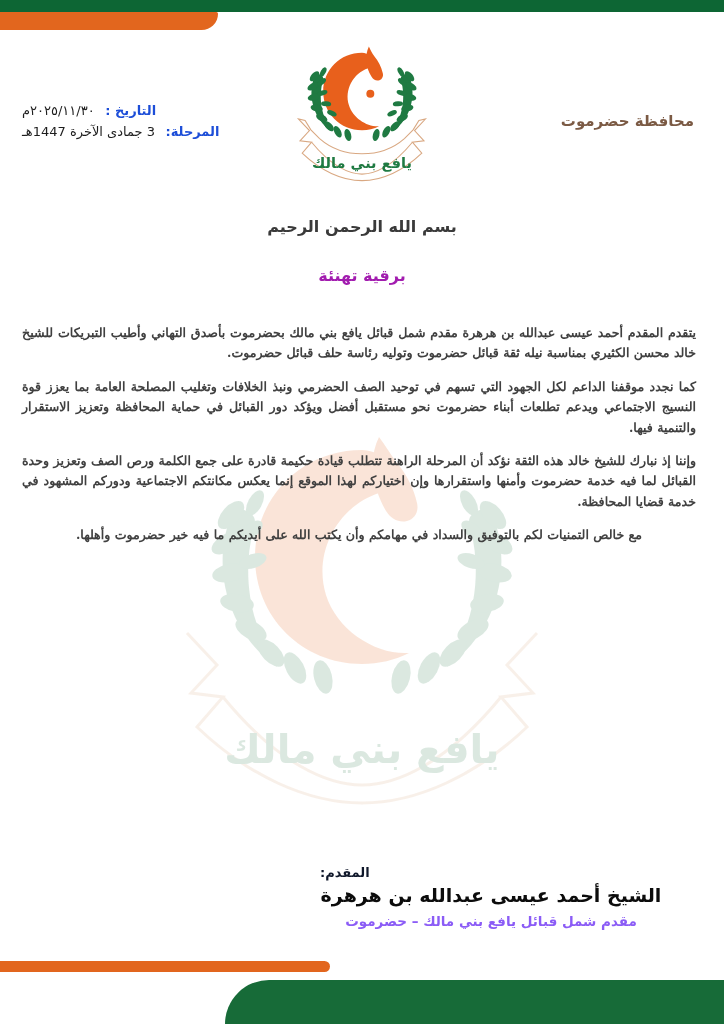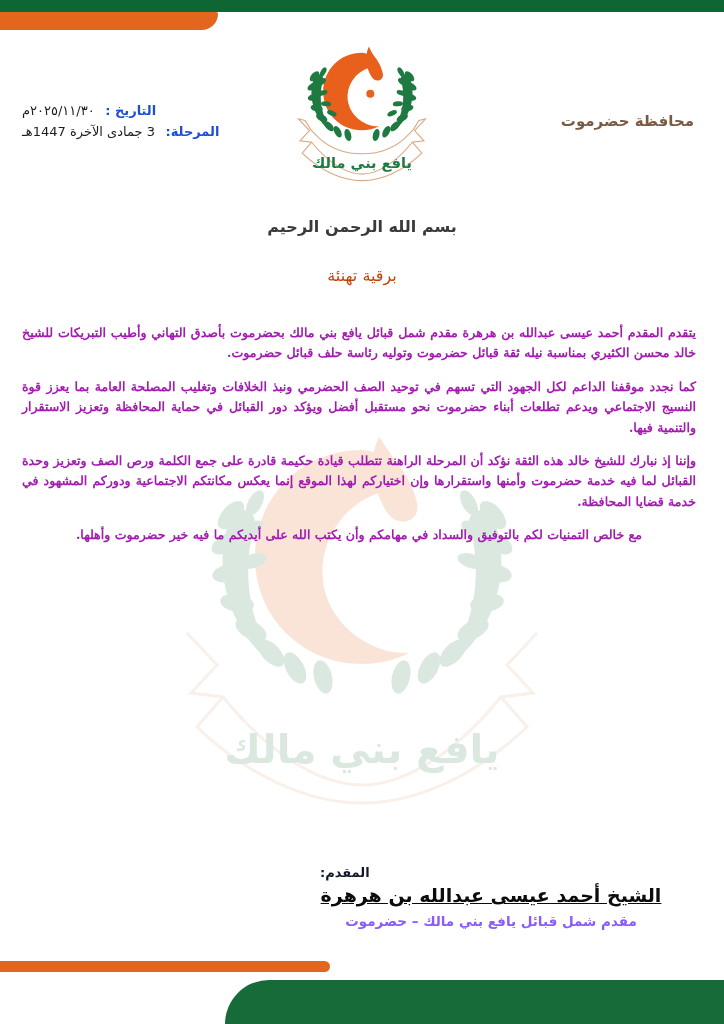--- a/index.html
+++ b/index.html
@@ -131,36 +131,36 @@
   .basmala {
     text-align: center;
     font-size: 16px;
     font-weight: bold;
     color: #3A3A3A;
     margin-top: 12px;
   }
   .doc-title {
     text-align: center;
     font-size: 16px;
-    font-weight: normal;
-    color: #c2410c;
+    font-weight: bold;
+    color: #a21caf;
     margin-top: 30px;
   }
   .paragraphs {
     margin: 38px 28px 0 22px;
     color: #111111;
   }
   .para {
     font-family: "DejaVu Serif", "Liberation Serif", serif;
     font-size: 12.6px;
     font-weight: bold;
     line-height: 1.62;
     text-align: justify;
     margin-bottom: 13px;
-    color: #a21caf;
+    color: #404040;
   }
   .para.center-last {
     text-align: center;
   }
 
   
   .signature {
     position: absolute;
     bottom: 95px;
     right: 38px;
@@ -175,21 +175,20 @@
     text-align: left;
     padding-left: 24px;
     margin-bottom: 3px;
   }
   .sig-name {
     font-size: 19px;
     font-weight: bold;
     color: #0c0c0c;
     letter-spacing: 0.2px;
     line-height: 1.35;
-    text-decoration: underline;
   }
   .sig-role {
     font-size: 13.5px;
     font-weight: bold;
     color: #8b5cf6;
     margin-top: 4px;
   }
 </style>
 </head>
 <body>

